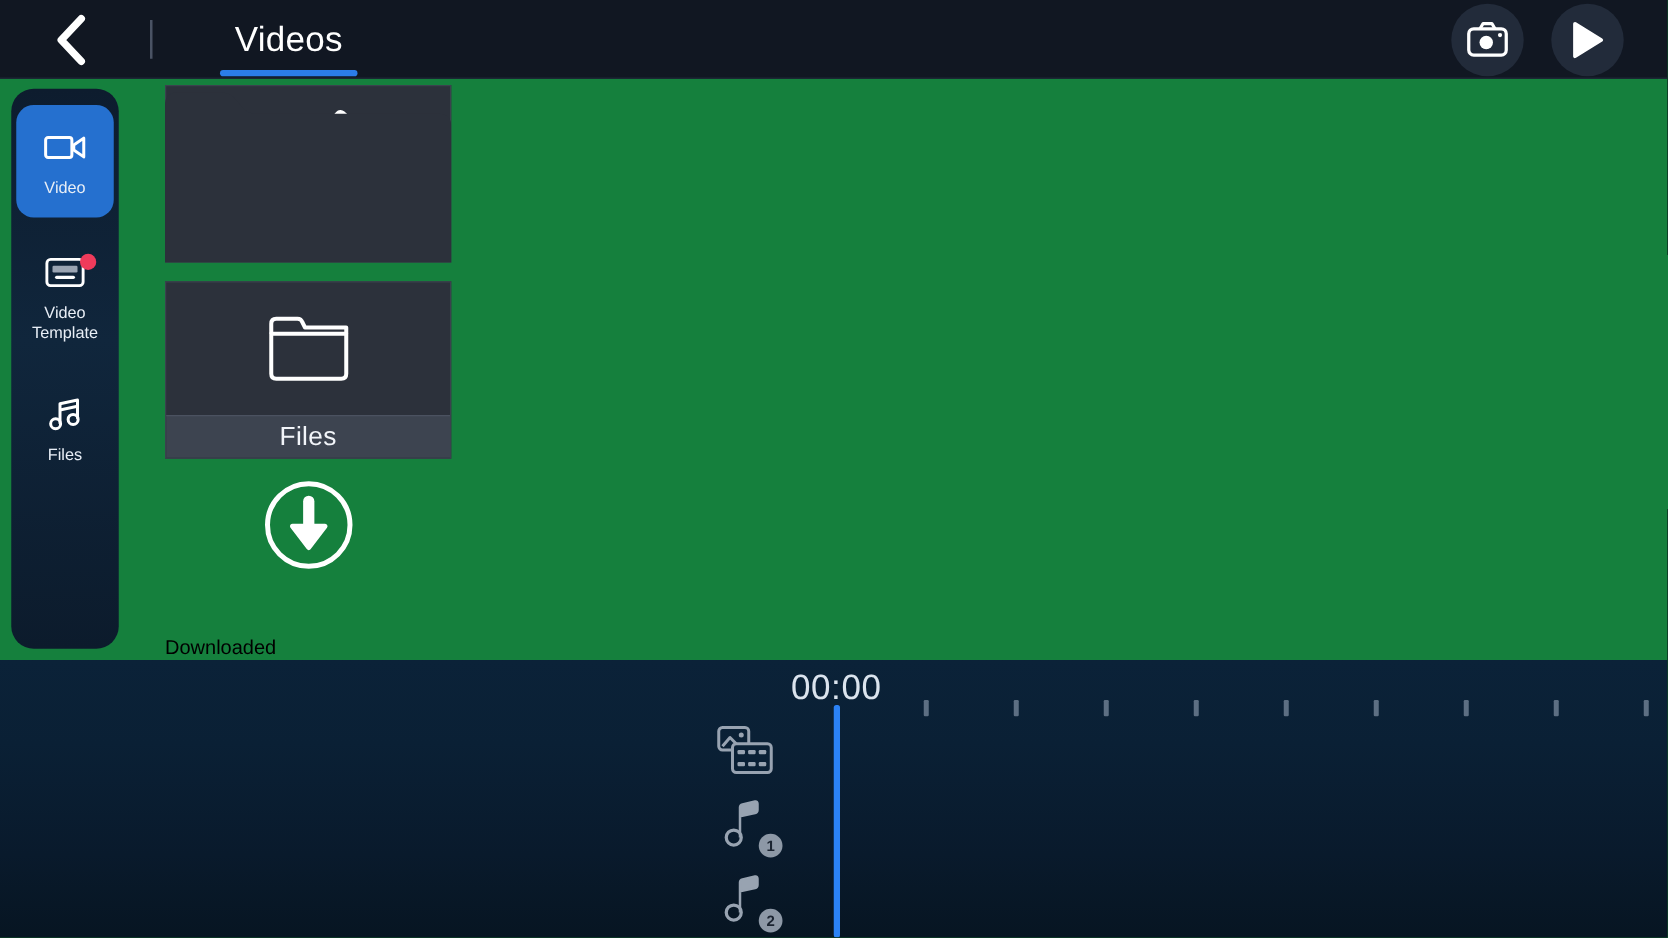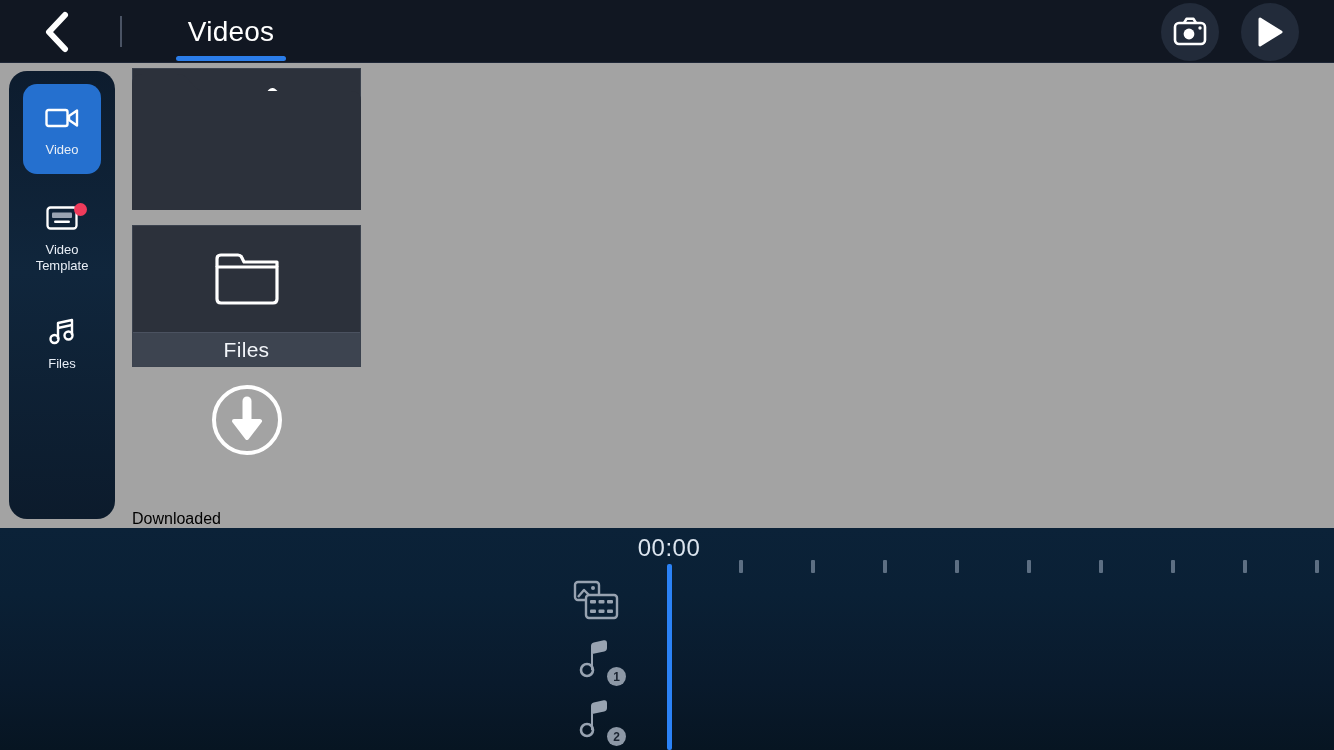--- a/index.html
+++ b/index.html
@@ -2,21 +2,21 @@
 <html><head>
 <meta charset="utf-8">
 <style>
   * { margin:0; padding:0; box-sizing:border-box; }
   html, body {
     width:1334px; height:750px;
     background:#0b1018;
     font-family:"Liberation Sans", sans-serif;
     overflow:hidden;
   }
-  #app { position:relative; width:1334px; height:750px; background:#a3a3a3; }
+  #app { position:relative; width:1334px; height:750px; background:#15803d; }
 
   
   #header {
     position:absolute; left:0; top:0; width:1334px; height:63px;
     background:#111722;
     border-bottom:1px solid #1e2636;
   }
   #back-btn {
     position:absolute; left:32px; top:8px; width:50px; height:48px;
     display:flex; align-items:center; justify-content:center; cursor:pointer;
@@ -39,21 +39,21 @@
   .hdr-circle {
     position:absolute; top:3px; width:58px; height:58px; border-radius:50%;
     background:#222b3a; display:flex; align-items:center; justify-content:center;
     cursor:pointer;
   }
   #camera-btn { left:1161px; }
   #play-btn { left:1241px; }
 
   
   #sidebar {
-    position:absolute; left:9px; top:71px; width:106px; height:448px;
+    position:absolute; left:9px; top:71px; width:86px; height:448px;
     border-radius:18px;
     background:linear-gradient(180deg,#0d1c2e 0%,#10263c 45%,#0c1b2c 100%);
     padding-top:13px;
   }
   .side-item {
     width:78px; margin:0 auto 0 auto; height:90px; border-radius:14px;
     display:flex; flex-direction:column; align-items:center; justify-content:center;
     cursor:pointer; position:relative;
   }
   .side-item.active { background:#2570cf; }
@@ -101,21 +101,21 @@
   #card-downloaded .card-label { position:absolute; left:0; bottom:0; }
 
   
   #timeline {
     position:absolute; left:0; top:528px; width:1334px; height:222px;
     background:linear-gradient(180deg,#0b2238 0%,#0a2035 30%,#091a2c 70%,#071522 100%);
     overflow:hidden;
   }
   #ruler { position:absolute; left:0; top:0; width:1334px; height:42px; }
   #time-label {
-    position:absolute; top:6px; font-size:24px; color:#dbe4ee;
+    position:absolute; top:6px; font-size:28px; color:#dbe4ee;
     transform:translateX(-50%); white-space:nowrap; letter-spacing:.5px;
   }
   .tick {
     position:absolute; top:32px; width:4px; height:13px;
     background:#5d6f83; border-radius:1px;
   }
   #playhead {
     position:absolute; top:36px; width:5px; height:186px;
     background:#2b82f6; border-radius:2px;
   }

